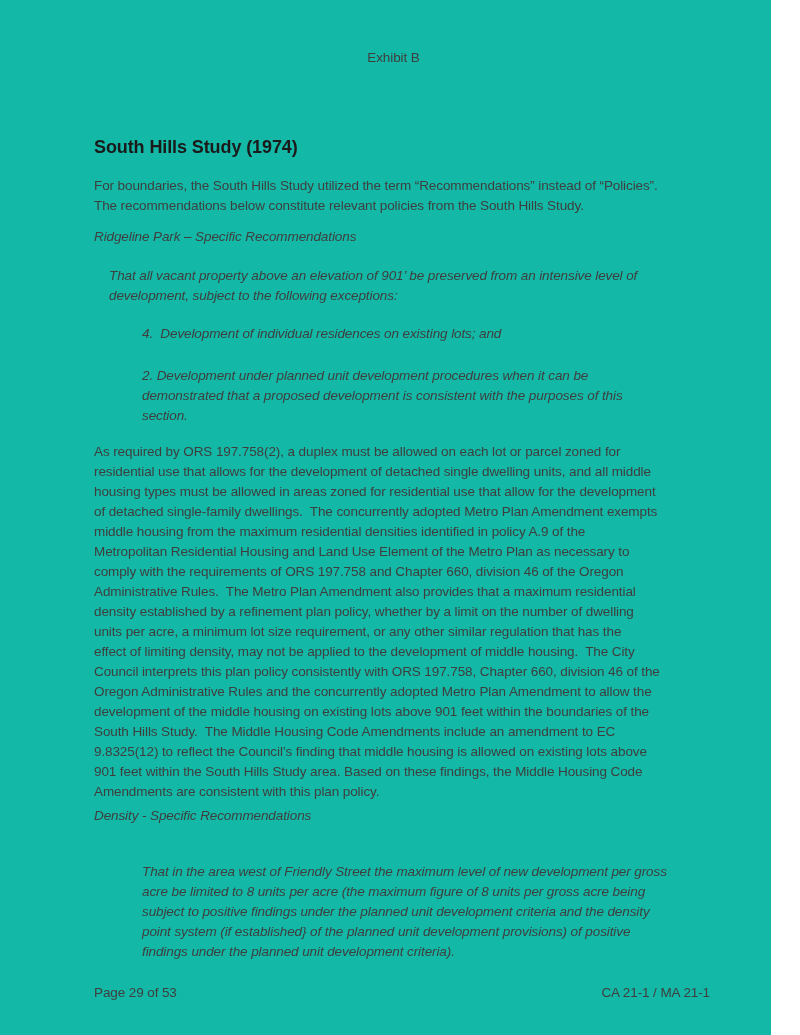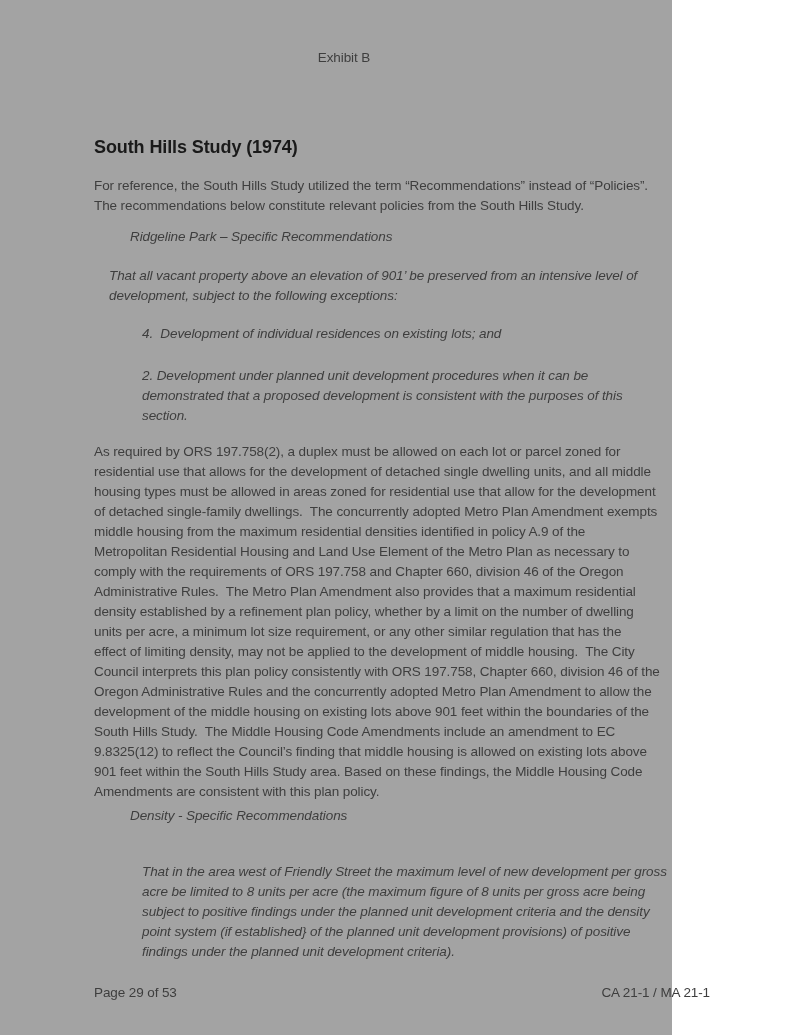--- a/index.html
+++ b/index.html
@@ -5,23 +5,23 @@
   * { margin: 0; padding: 0; box-sizing: border-box; }
   html, body { background: #ffffff; }
   body {
     width: 800px;
     height: 1035px;
     font-family: "Liberation Sans", sans-serif;
     overflow: hidden;
   }
   .page {
     position: relative;
-    width: 672px;
+    width: 771px;
     height: 1035px;
-    background: #a3a3a3;
+    background: #14b8a6;
     padding: 48px 30px 0 94px;
   }
   .doc-text {
     font-size: 13.5px;
     line-height: 20px;
     color: #3e3e3e;
     letter-spacing: -0.1px;
     white-space: pre;
   }
   .exhibit-label {
@@ -33,21 +33,21 @@
   .doc-title {
     margin-top: 69px;
     font-size: 18px;
     line-height: 20px;
     font-weight: bold;
     color: #1a1a1a;
     letter-spacing: -0.1px;
     white-space: pre;
   }
   .intro { margin-top: 19px; }
-  .section-heading { font-style: italic; margin-left: 36px; }
+  .section-heading { font-style: italic; }
   .ridgeline-heading { margin-top: 11px; }
   .indented { margin-left: 48px; font-style: italic; }
   .quote-elevation { margin-top: 19px; margin-left: 15px; }
   .exception-1 { margin-top: 18px; }
   .exception-2 { margin-top: 22px; }
   .analysis { margin-top: 16px; }
   .density-heading { margin-top: 4px; }
   .quote-density { margin-top: 36px; }
   .footer {
     margin-top: 21px;
@@ -58,21 +58,21 @@
 </style>
 </head>
 <body>
 
 <div class="page">
 
   <div class="doc-text exhibit-label">Exhibit B</div>
 
   <div class="doc-title">South Hills Study (1974)</div>
 
-  <div class="doc-text intro">For reference, the South Hills Study utilized the term “Recommendations” instead of “Policies”.
+  <div class="doc-text intro">For boundaries, the South Hills Study utilized the term “Recommendations” instead of “Policies”.
 The recommendations below constitute relevant policies from the South Hills Study.</div>
 
   <div class="doc-text section-heading ridgeline-heading">Ridgeline Park – Specific Recommendations</div>
 
   <div class="doc-text indented quote-elevation">That all vacant property above an elevation of 901’ be preserved from an intensive level of
 development, subject to the following exceptions:</div>
 
   <div class="doc-text indented exception-1">4.  Development of individual residences on existing lots; and</div>
 
   <div class="doc-text indented exception-2">2. Development under planned unit development procedures when it can be

